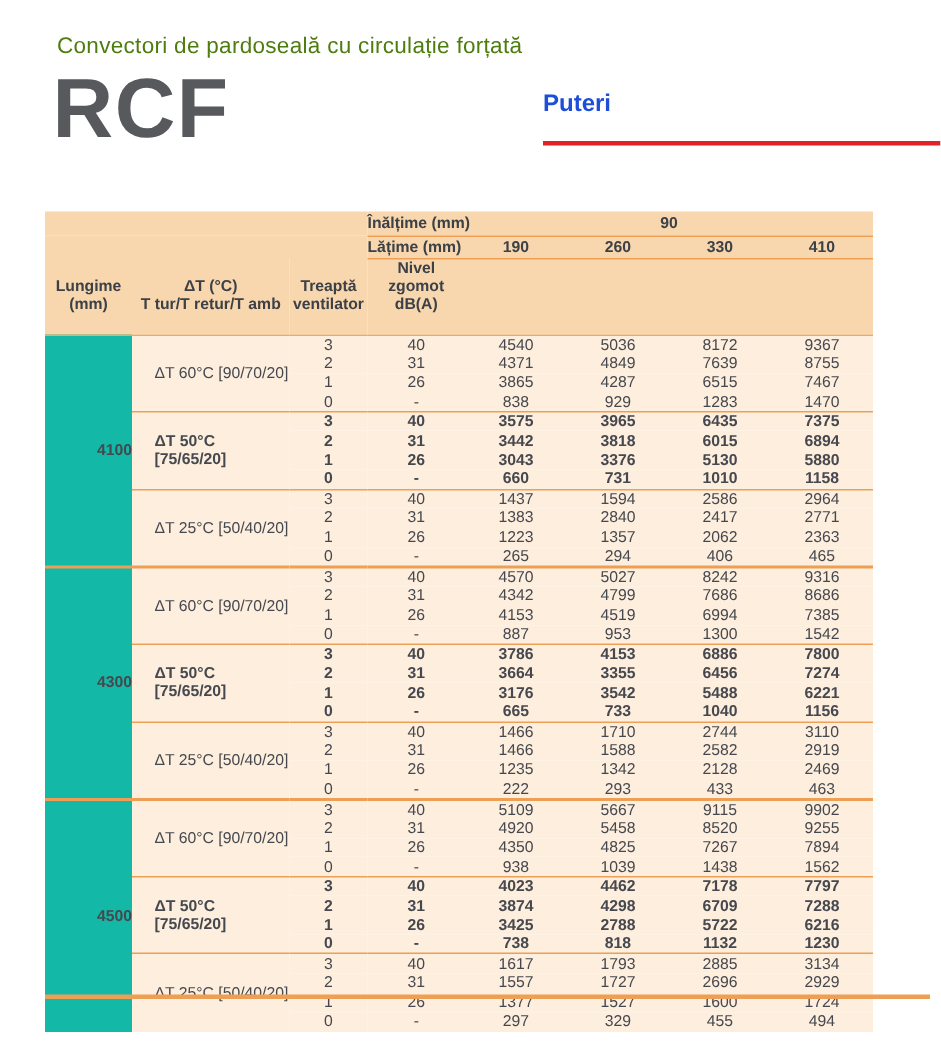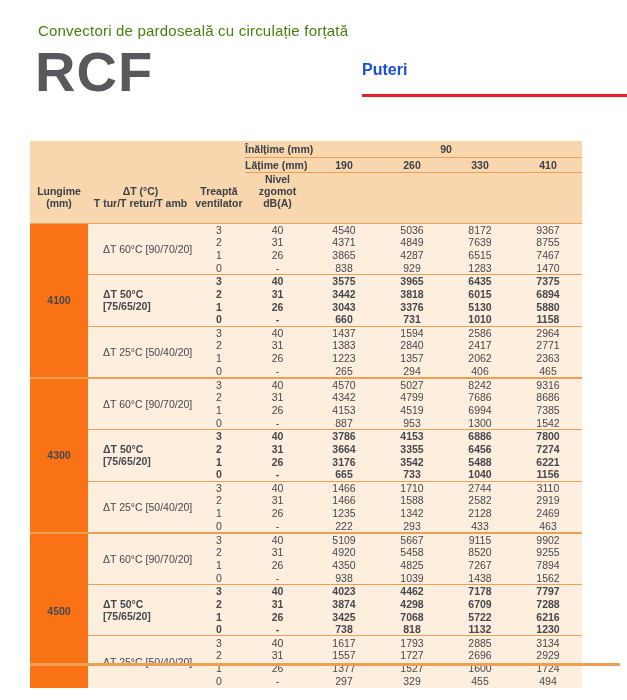--- a/index.html
+++ b/index.html
@@ -26,21 +26,21 @@
 
   thead td { background:#f8d6ae; color:#3c4147; font-weight:bold; }
   thead tr.h-row1 td { height:16px; }
   thead tr.h-row2 td { height:15px; }
   thead tr.h-row3 td { height:26px; vertical-align:bottom; padding-bottom:14px; }
   thead td.h-label { text-align:left; white-space:nowrap; overflow:visible; }
   thead td.hdr-underline { border-bottom:1.5px solid #eda055; }
   thead { border-bottom:1px solid #f0a95c; }
 
   tbody td { background:#fdeedd; height:12.9px; }
-  tbody td.lungime { background:#f97316; font-weight:bold; }
+  tbody td.lungime { background:#14b8a6; font-weight:bold;text-align:right; }
   tbody td.dt { text-align:left; padding-left:15px;margin-top:20px; }
   tbody tr.bold-row td { font-weight:bold; }
   tbody tr.grp-top td { border-top:1.5px solid #eda055; }
   tbody tr.blk-top td { border-top:2px solid #eda055; }
 
   .bottom-rule { position:absolute; left:30px; top:663px; width:590px;
     height:2.5px; background:#eda055; }
 </style>
 </head>
 <body>
@@ -352,21 +352,21 @@
             <td>31</td>
             <td>3874</td>
             <td>4298</td>
             <td>6709</td>
             <td>7288</td>
           </tr>
           <tr class="bold-row">
             <td>1</td>
             <td>26</td>
             <td>3425</td>
-            <td>7068</td>
+            <td>2788</td>
             <td>5722</td>
             <td>6216</td>
           </tr>
           <tr class="bold-row">
             <td>0</td>
             <td>-</td>
             <td>738</td>
             <td>818</td>
             <td>1132</td>
             <td>1230</td>

